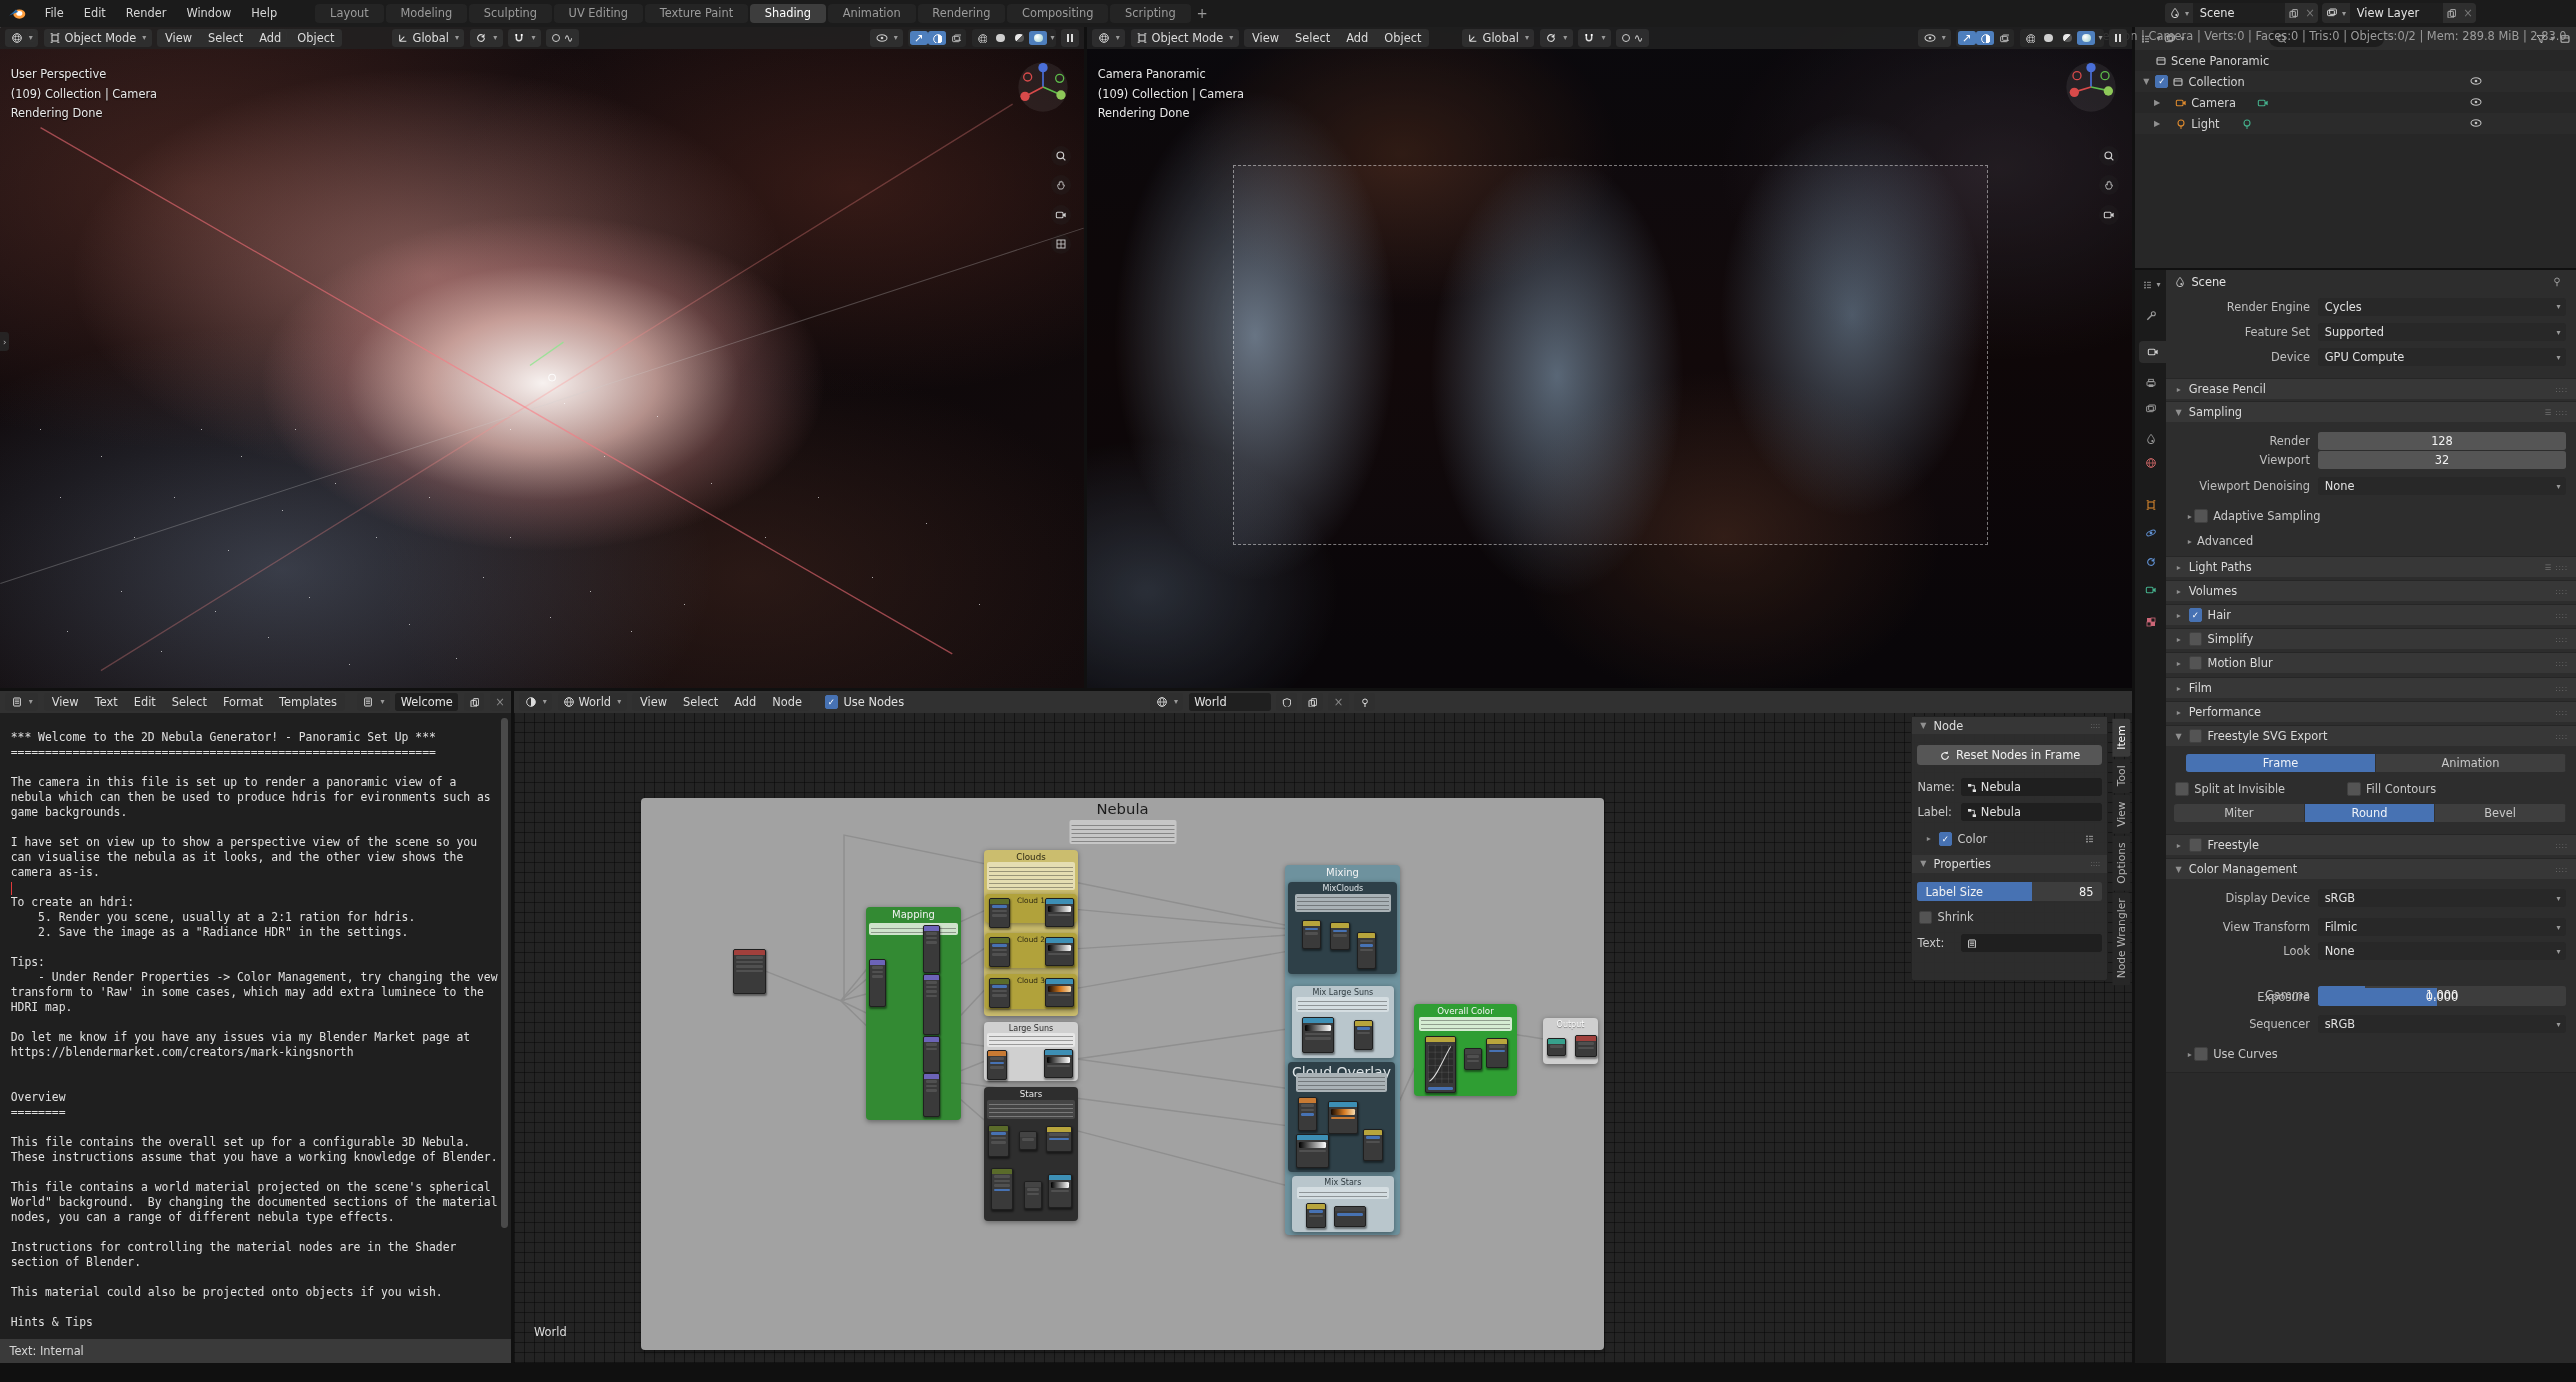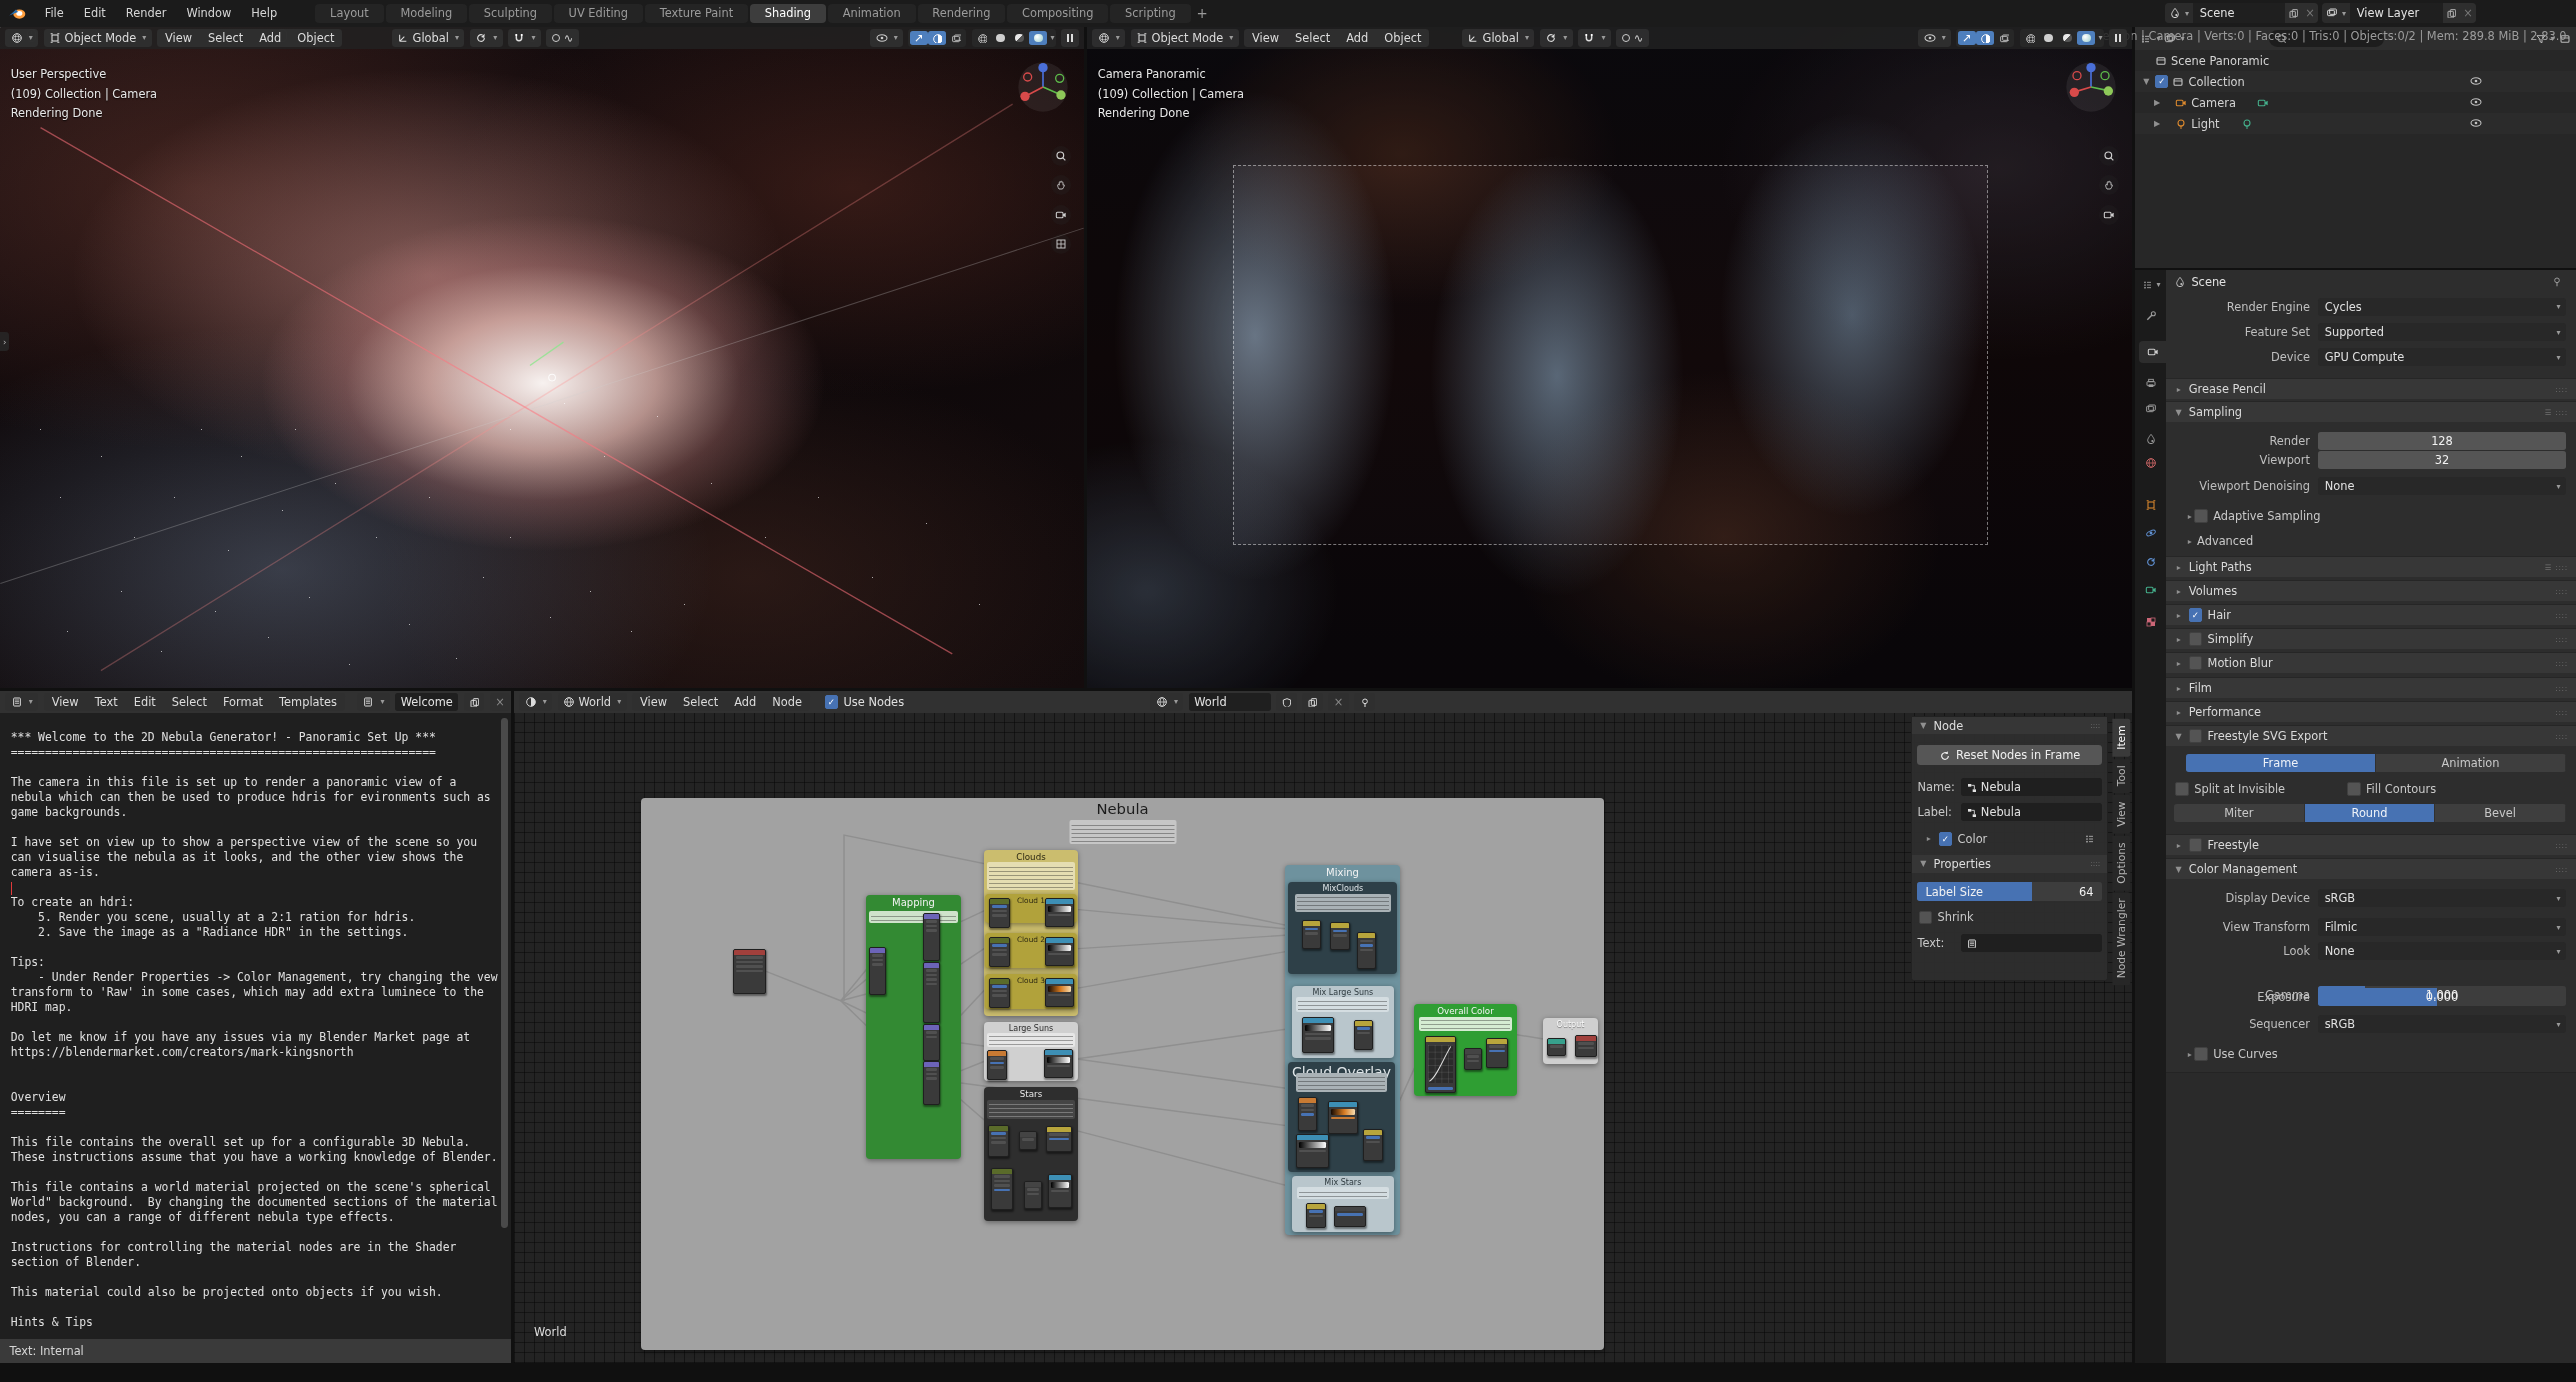--- a/index.html
+++ b/index.html
@@ -1102,21 +1102,21 @@
     </svg>
 
     <div class="node" style="left:219px;top:236px;width:31px;height:43px;z-index:6">
       <div class="nhead" style="background:#a1403c"></div>
         <div class="nrow"></div>
         <div class="nrow"></div>
         <div class="nrow"></div>
         <div class="nrow"></div>
     </div>
 
-    <div class="frame" style="left:352px;top:182px;width:95px;height:264px;background:#338a33;z-index:6">
+    <div class="frame" style="left:352px;top:194px;width:95px;height:213px;background:#338a33;z-index:6">
       <div class="ftitle" style="color:#f2f2f2">Mapping</div>
       <div class="fdesc" style="left:2.7px;right:2.7px;top:16px;height:12px;background:#cfe3cb">
           <div class="tx"></div>
         </div>
       <div class="node" style="left:3.4px;top:52px;width:14.8px;height:46px">
           <div class="nhead" style="background:#6c64b8"></div>
           <div class="nrow"></div>
           <div class="nrow"></div>
           <div class="nrow"></div>
         </div>
@@ -1421,21 +1421,21 @@
     </div>
     <div class="sect" style="margin-top:9.4px">
         <span class="tri">▼</span>
         <span>Properties</span>
         <span style="margin-left:auto;color:#6f6f6f;font-size:7.4px">::::</span>
       </div>
     <div class="row" style="margin:9.4px 5.4px 0 5.4px">
       <span class="pslider" style="flex:1;height:19px;justify-content:space-between;padding:0 8px">
         <span class="fill" style="width:62%"></span>
           <span>Label Size</span>
-          <span>64</span>
+          <span>85</span>
         </span>
     </div>
     <div class="row" style="margin:9.4px 5.4px 0 6.7px;gap:5.4px">
       <span class="cb"></span>
       <span style="color:#c9c9c9">Shrink</span>
     </div>
     <div class="row" style="margin:9.4px 5.4px 0 5.4px;gap:5.4px">
       <span style="width:38px;color:#c9c9c9">Text:</span>
       <span class="nfield" style="flex:1">
           <svg class="ic" style="width:10px;height:10px" viewBox="0 0 15 15" width="10" height="10">

